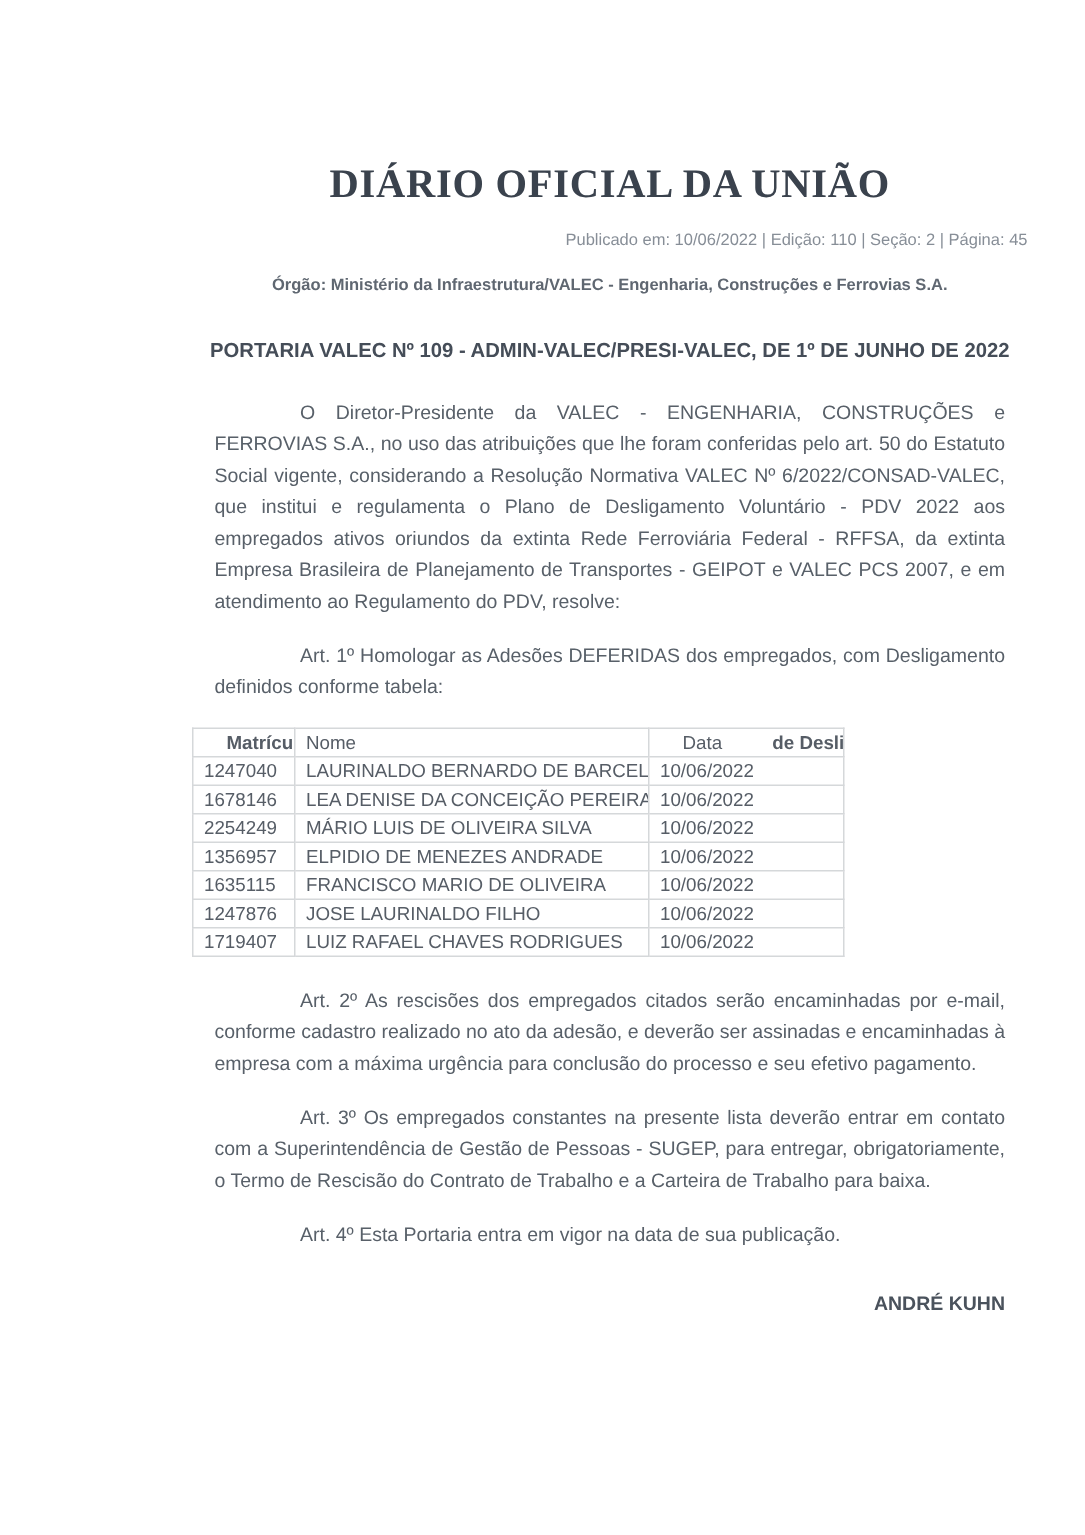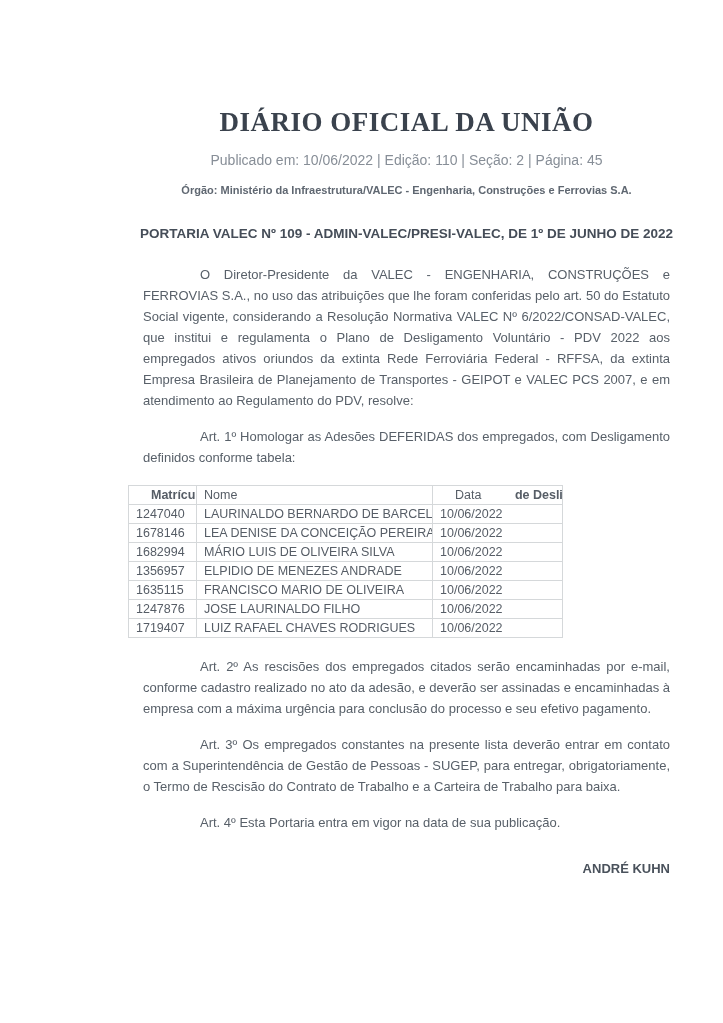--- a/index.html
+++ b/index.html
@@ -21,23 +21,23 @@
     font-family: "Liberation Serif", serif;
     font-weight: 700;
     font-size: 27px;
     letter-spacing: 0.5px;
     color: #3a424d;
     text-align: center;
     line-height: 32px;
   }
   .pub-meta {
     margin-top: 5px;
-    font-size: 14px;
+    font-size: 11px;
     color: #878e97;
-    text-align: center;
+    text-align: right;
     line-height: 15px;
   }
   .organ-line {
     margin-top: 4px;
     font-size: 11px;
     font-weight: 700;
     color: #5f6771;
     text-align: center;
     line-height: 15px;
   }
@@ -124,21 +124,21 @@
           <td>1247040</td>
           <td>LAURINALDO BERNARDO DE BARCELOS</td>
           <td>10/06/2022</td>
         </tr>
         <tr>
           <td>1678146</td>
           <td>LEA DENISE DA CONCEIÇÃO PEREIRA</td>
           <td>10/06/2022</td>
         </tr>
         <tr>
-          <td>1682994</td>
+          <td>2254249</td>
           <td>MÁRIO LUIS DE OLIVEIRA SILVA</td>
           <td>10/06/2022</td>
         </tr>
         <tr>
           <td>1356957</td>
           <td>ELPIDIO DE MENEZES ANDRADE</td>
           <td>10/06/2022</td>
         </tr>
         <tr>
           <td>1635115</td>

